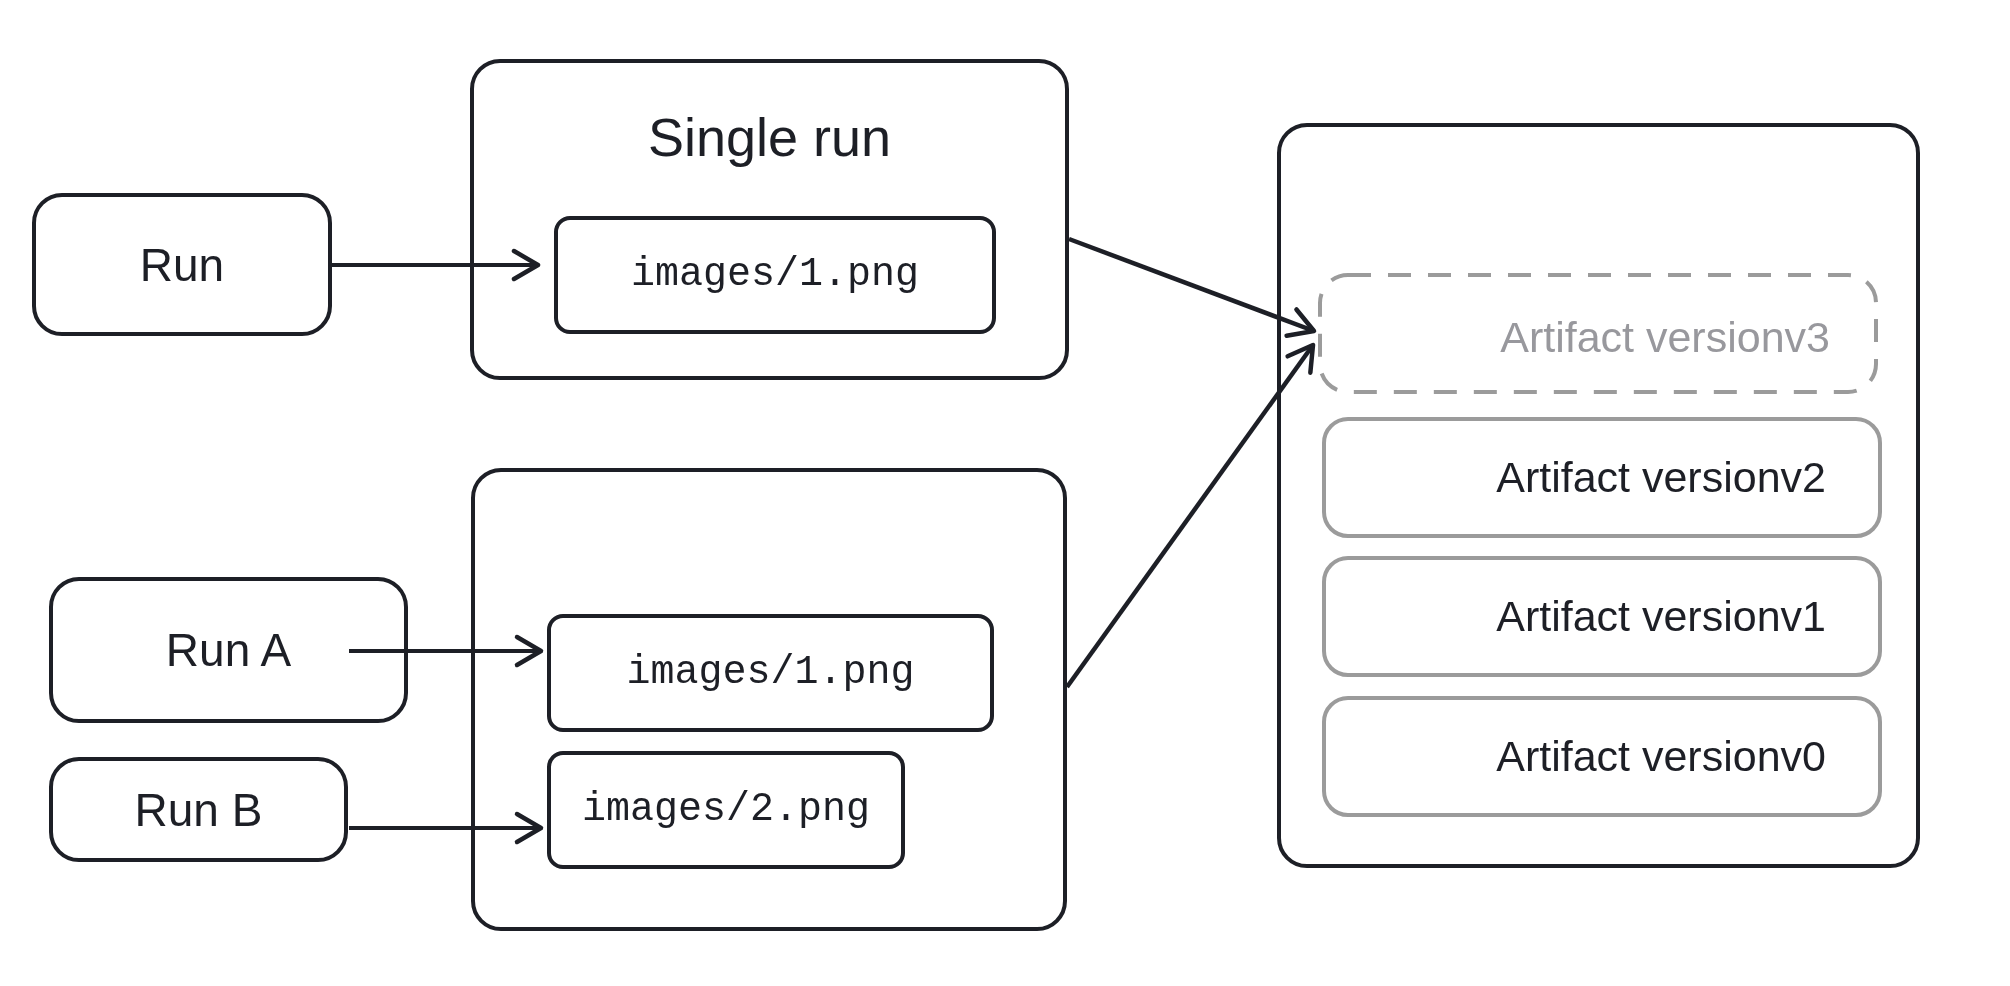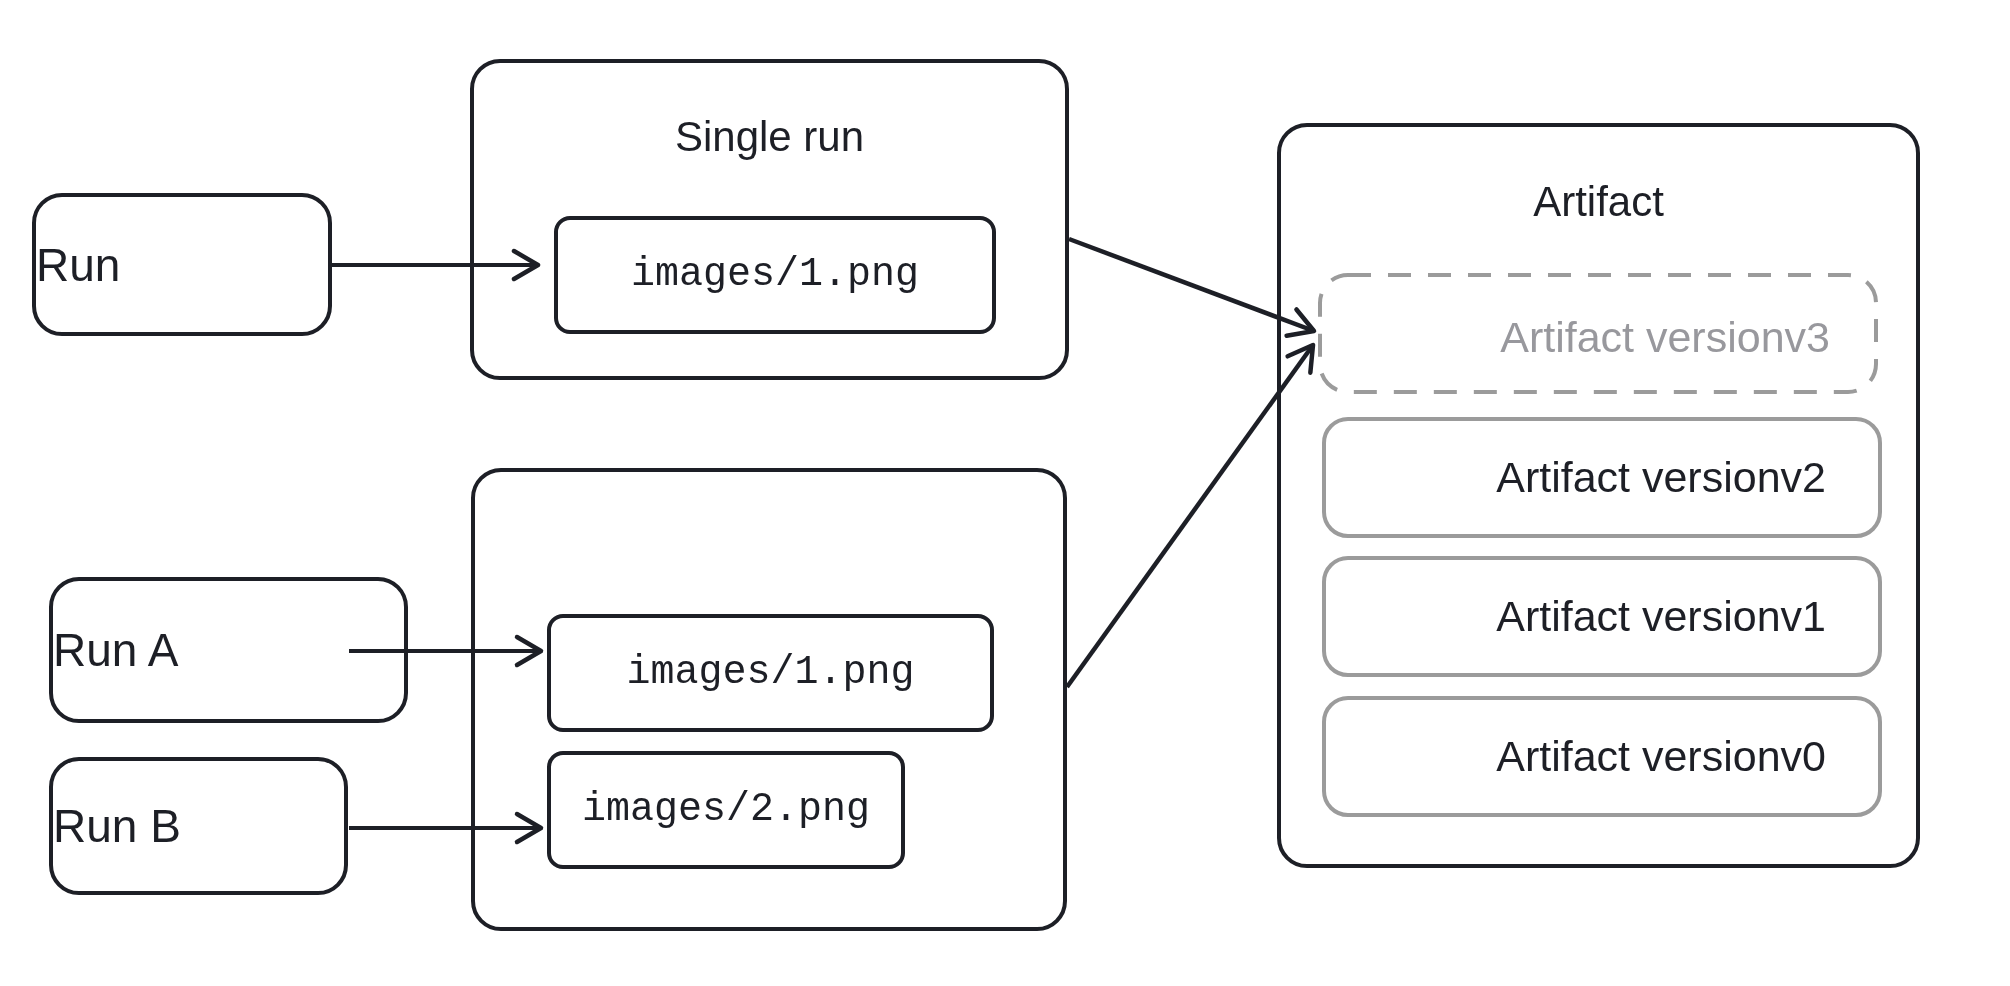--- a/index.html
+++ b/index.html
@@ -10,33 +10,33 @@
     background:#ffffff;
     font-family:"Liberation Sans","DejaVu Sans",sans-serif;
     color:#1d1f26;
     overflow:hidden;
   }
   .node{
     position:absolute;
     background:#ffffff;
     border:4px solid #1d1f26;
     border-radius:30px;
-    display:flex;align-items:center;
+    display:flex;align-items:center;justify-content:center;
     font-size:46px;line-height:1;
   }
   .group{
     position:absolute;
     background:#ffffff;
     border:4px solid #1d1f26;
     border-radius:30px;
   }
   .group-title{
     position:absolute;left:0;right:0;
     text-align:center;
-    font-size:42px;line-height:46px;
+    font-size:54px;line-height:46px;
     color:#1d1f26;
   }
   .file-box{
     position:absolute;
     background:#ffffff;
     border:4px solid #1d1f26;
     border-radius:16px;
     display:flex;align-items:center;justify-content:center;
     font-family:"Liberation Mono","DejaVu Sans Mono",monospace;
     font-size:40px;line-height:1;
@@ -70,42 +70,41 @@
 <div id="canvas">
 
   <div class="node" style="left:32px;top:193px;width:300px;height:143px;">
     <span>Run</span>
   </div>
 
   <div class="node" style="left:49px;top:577px;width:359px;height:146px;">
     <span>Run A</span>
   </div>
 
-  <div class="node" style="left:49px;top:757px;width:299px;height:138px;">
+  <div class="node" style="left:49px;top:757px;width:299px;height:105px;">
     <span>Run B</span>
   </div>
 
   <div class="group" style="left:470px;top:59px;width:599px;height:321px;">
     <div class="group-title" style="top:51px;">Single run</div>
     <div class="file-box" style="left:80px;top:153px;width:442px;height:118px;">
       <span>images/1.png</span>
     </div>
   </div>
 
   <div class="group" style="left:471px;top:468px;width:596px;height:463px;">
     <div class="file-box" style="left:72px;top:142px;width:447px;height:118px;">
       <span>images/1.png</span>
     </div>
     <div class="file-box" style="left:72px;top:279px;width:358px;height:118px;">
       <span>images/2.png</span>
     </div>
   </div>
 
   <div class="group" style="left:1277px;top:123px;width:643px;height:745px;">
-    <div class="group-title" style="top:52px;">Artifact</div>
 
     <div class="version-box pending" style="top:150px;">
       <span>Artifact version</span>
       <span class="version-tag">v3</span>
     </div>
 
     <div class="version-box" style="top:290px;">
       <span>Artifact version</span>
       <span class="version-tag">v2</span>
     </div>

